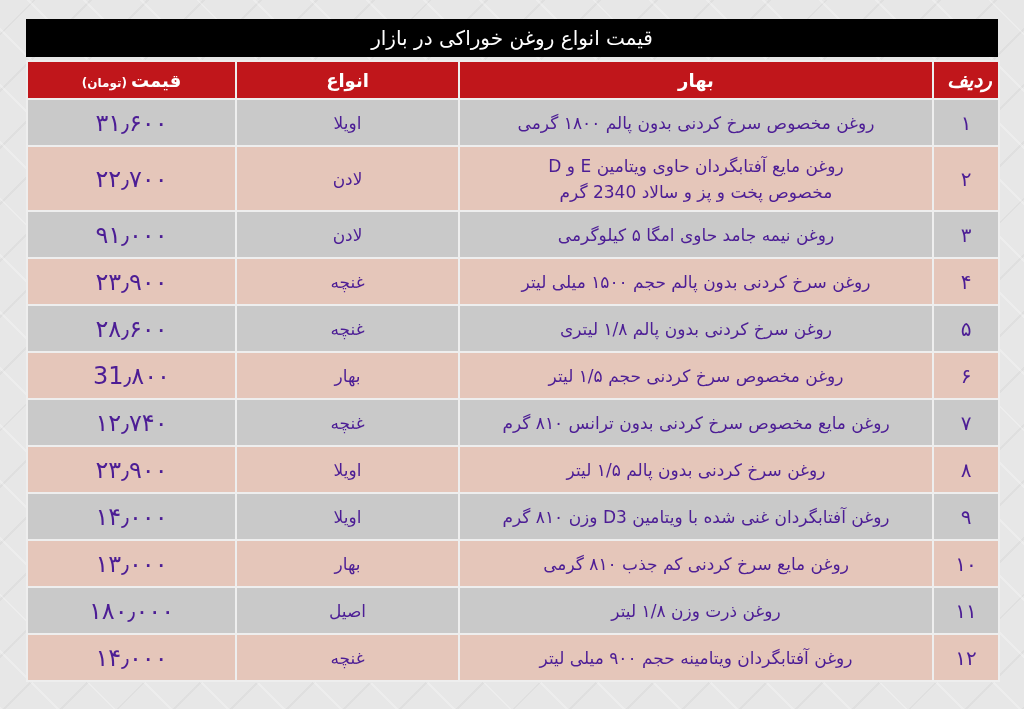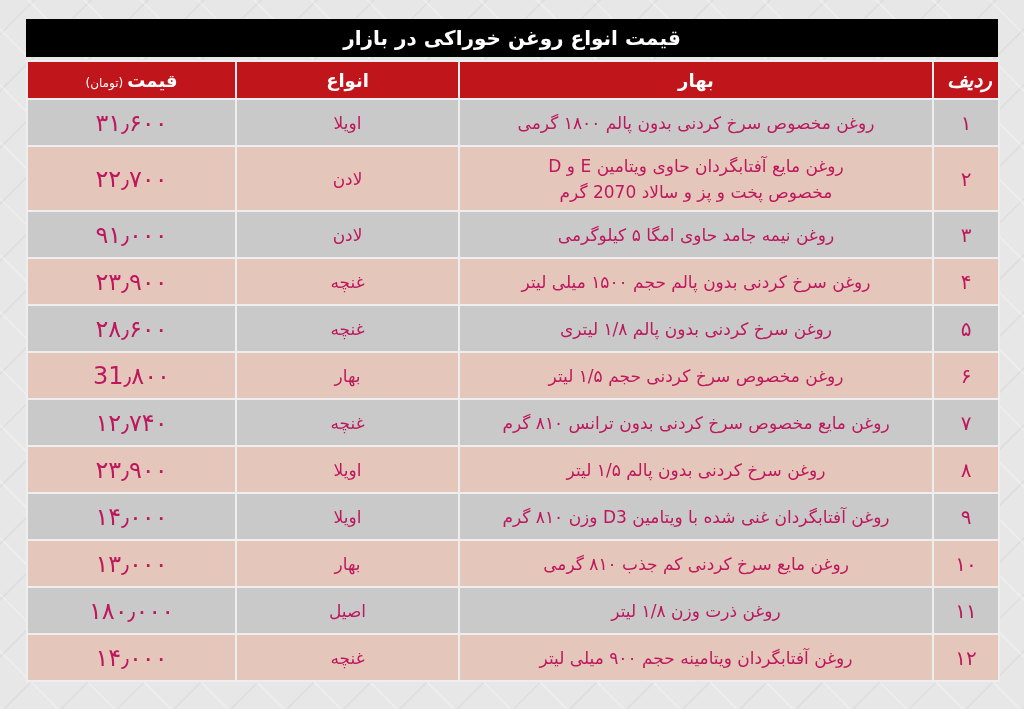--- a/index.html
+++ b/index.html
@@ -14,35 +14,35 @@
     background:
       repeating-linear-gradient(45deg, rgba(255,255,255,0.25) 0 2px, transparent 2px 40px),
       repeating-linear-gradient(-45deg, rgba(200,200,200,0.25) 0 2px, transparent 2px 40px);
   }
   .table-wrap {
     position:absolute; left:26px; top:19px; width:972px;
   }
   .title-bar {
     background:#000; color:#fff; height:38px;
     display:flex; align-items:center; justify-content:center;
-    font-weight:bold; font-size:20px; direction:rtl;
+    font-weight:normal; font-size:20px; direction:rtl;
     margin-bottom:3px;
   }
   table {
     width:100%; border-collapse:collapse; direction:rtl; table-layout:fixed;
   }
   th, td {
     border:2px solid #eeeeee; text-align:center; vertical-align:middle;
     padding:0 6px;
   }
   th {
     background:#c0161b; color:#fff; font-weight:bold; font-size:18px; height:36px;
   }
-  th .unit { font-size:12px; font-weight:normal; margin-right:4px; }
-  td { font-size:17px; color:#be185d; height:45px; }
+  th .unit { font-size:12px; font-weight:bold; margin-right:4px; }
+  td { font-size:17px; color:#4c1d95; height:45px; }
   tr.grey td { background:#c9c9c9; }
   tr.pink td { background:#e5c6ba; }
   tr.tall td { height:63px; line-height:26px; }
   td.num { font-size:20px; }
   td.price { font-size:24px; letter-spacing:1px; }
   col.c-idx { width:66px; }
   col.c-prod { width:474px; }
   col.c-brand { width:223px; }
   col.c-price { width:209px; }
   th.idx-h { text-align:right; font-size:20px;font-style:italic; }
@@ -73,21 +73,21 @@
       <tr class="grey">
         <td class="num">۱</td>
         <td>روغن مخصوص سرخ کردنی بدون پالم ۱۸۰۰ گرمی</td>
         <td>اویلا</td>
         <td class="price">۳۱٫۶۰۰</td>
       </tr>
       <tr class="pink tall">
         <td class="num">۲</td>
         <td>
             <div>روغن مایع آفتابگردان حاوی ویتامین E و D</div>
-            <div>مخصوص پخت و پز و سالاد 2070 گرم</div>
+            <div>مخصوص پخت و پز و سالاد 2340 گرم</div>
           </td>
         <td>لادن</td>
         <td class="price">۲۲٫۷۰۰</td>
       </tr>
       <tr class="grey">
         <td class="num">۳</td>
         <td>روغن نیمه جامد حاوی امگا ۵ کیلوگرمی</td>
         <td>لادن</td>
         <td class="price">۹۱٫۰۰۰</td>
       </tr>

